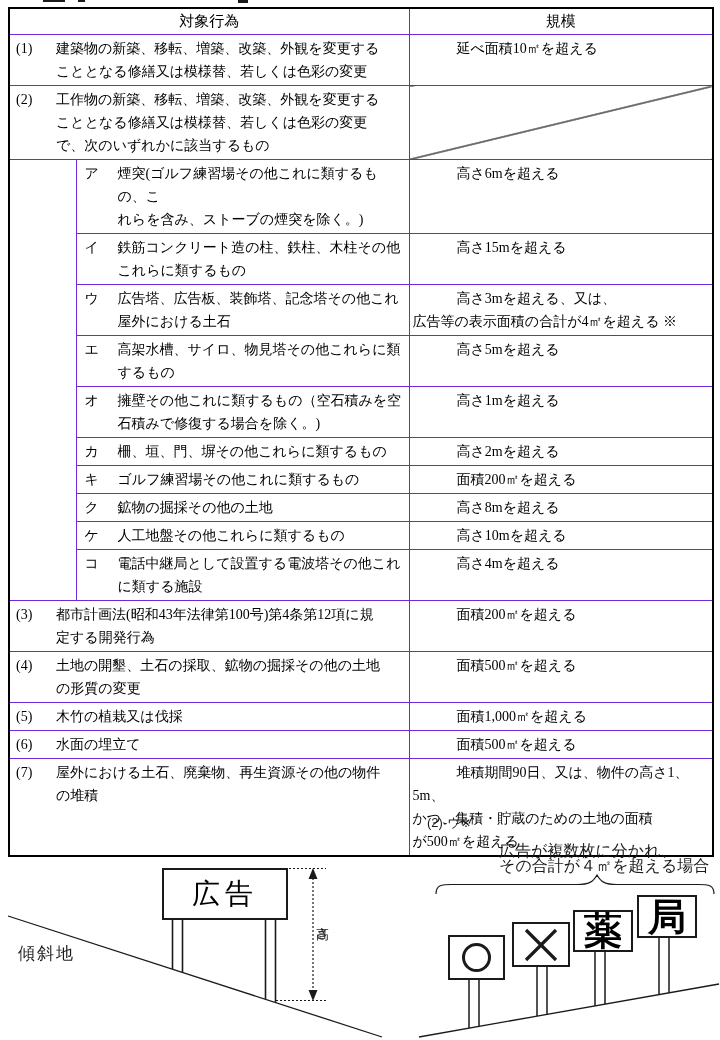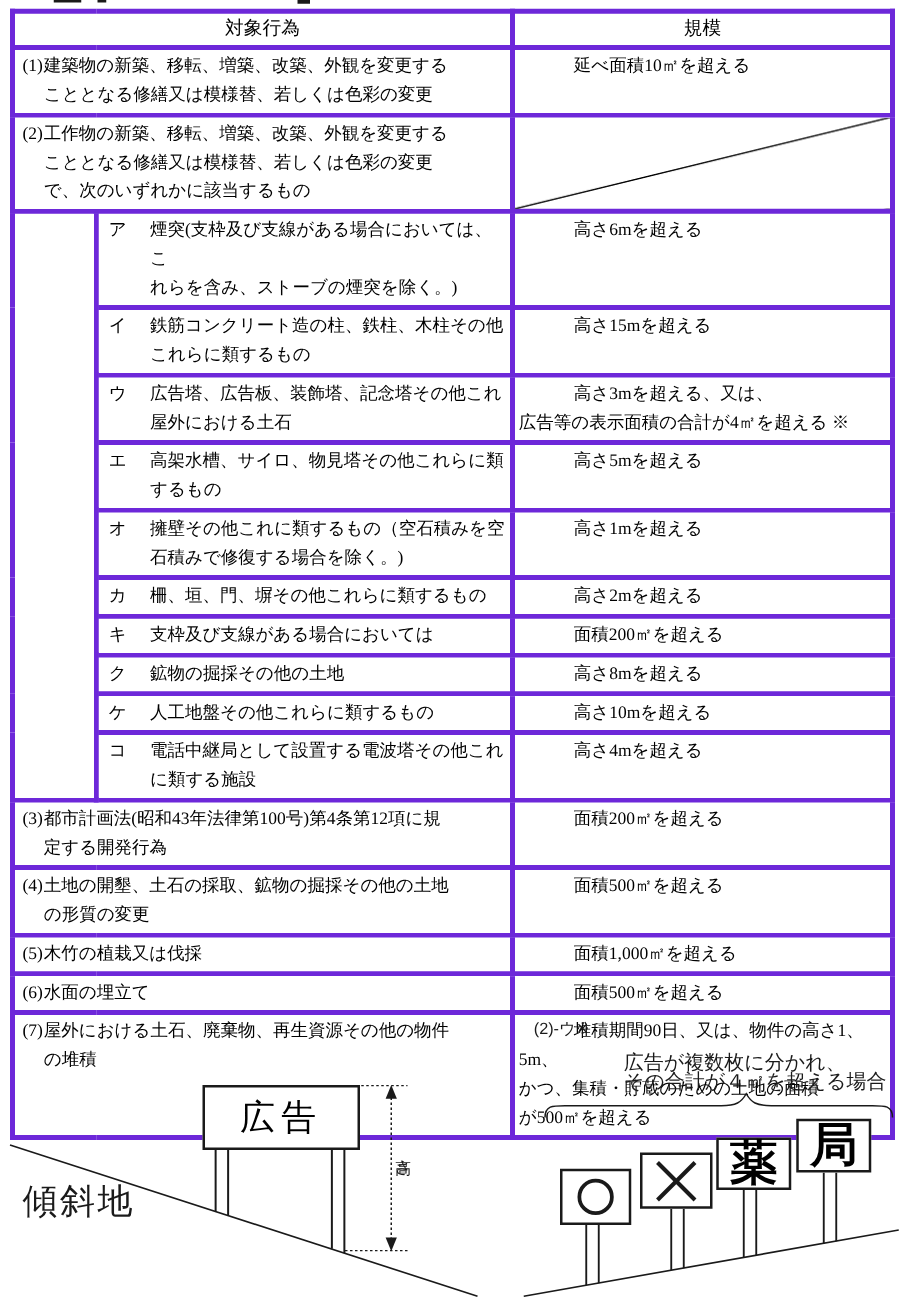--- a/index.html
+++ b/index.html
@@ -8,31 +8,31 @@
     font-family:"Liberation Serif","DejaVu Serif",serif;color:#000;
   }
   
   .doc-table{
     position:absolute;left:8px;top:7px;width:704px;
     border-collapse:collapse;table-layout:fixed;
     border:2px solid #000;
     font-size:14px;line-height:23px;
   }
   .doc-table td{
-    border:4px solid #6d28d9;vertical-align:top;padding:2px 3px;
+    border:1px solid #6d28d9;vertical-align:top;padding:2px 3px;
     position:relative;background:#fff;
   }
   .doc-table td.hdr{
     text-align:center;font-size:15px;height:22px;padding:1px 0;
   }
   .lab{position:absolute;top:2px;left:6px;}
   .cell-main .lab{left:6px;}
   .cell-sub .lab{left:8px;}
   .txt{display:block;}
-  .cell-main .txt{margin-left:20px;}
+  .cell-main .txt{margin-left:43px;}
   .cell-sub .txt{margin-left:38px;}
   .ml{white-space:pre-line;margin-left:44px;}
   td.strip{padding:0;}
   td.diag{
     background:linear-gradient(to bottom right,
       transparent calc(50% - 0.9px),
       #000 calc(50% - 0.2px),
       #000 calc(50% + 0.2px),
       transparent calc(50% + 0.9px));
   }
@@ -40,21 +40,21 @@
   .notes{position:absolute;left:10px;top:794px;font-size:14.5px;line-height:24px;}
   
   .diagram-svg{position:absolute;left:0;top:0;width:720px;height:1040px;pointer-events:none;}
   .dlabel{position:absolute;font-family:"Liberation Sans","DejaVu Sans",sans-serif;color:#1a1a1a;}
   .sign-board{
     position:absolute;background:#fff;border:2px solid #1a1a1a;box-sizing:border-box;
     display:flex;align-items:center;justify-content:center;
     font-family:"Liberation Sans","DejaVu Sans",sans-serif;
   }
   .ad-sign{left:162px;top:868px;width:126px;height:52px;font-size:28px;letter-spacing:5px;}
-  .slope-label{left:18px;top:942px;font-size:28px;letter-spacing:2px;}
+  .slope-label{left:18px;top:942px;font-size:17px;letter-spacing:2px;}
   .height-label{left:313px;top:916px;font-size:13px;writing-mode:vertical-rl;letter-spacing:3px;}
   .ref-label{left:427px;top:814px;font-size:13px;}
   .caption{left:499px;top:844px;font-size:16px;line-height:14.5px;white-space:pre-line;}
   .sign-o{left:448px;top:935px;width:57px;height:45px;}
   .sign-x{left:512px;top:922px;width:58px;height:45px;}
   .sign-yaku{left:573px;top:910px;width:60px;height:42px;font-size:38px;font-weight:bold;line-height:40px;}
   .sign-kyoku{left:637px;top:895px;width:60px;height:43px;font-size:38px;font-weight:bold;line-height:40px;}
   .circle-glyph{width:29px;height:29px;border:3.5px solid #1a1a1a;border-radius:50%;box-sizing:border-box;}
   .artifact{position:absolute;background:#1a1a1a;}
 </style>
@@ -92,21 +92,21 @@
             <span class="txt ml">工作物の新築、移転、増築、改築、外観を変更する
 こととなる修繕又は模様替、若しくは色彩の変更
 で、次のいずれかに該当するもの</span>
           </td>
           <td class="diag"></td>
         </tr>
         <tr>
           <td class="strip" rowspan="10"></td>
           <td class="cell-sub">
             <span class="lab">ア</span>
-            <span class="txt ml">煙突(支枠及び支線がある場合においては、こ
+            <span class="txt ml">煙突(ゴルフ練習場その他これに類するもの、こ
 れらを含み、ストーブの煙突を除く。)</span>
           </td>
           <td class=""><span class="ml">高さ6mを超える</span></td>
         </tr>
         <tr>
           <td class="cell-sub">
             <span class="lab">イ</span>
             <span class="txt ml">鉄筋コンクリート造の柱、鉄柱、木柱その他
 これらに類するもの</span>
           </td>
@@ -140,21 +140,21 @@
         <tr>
           <td class="cell-sub">
             <span class="lab">カ</span>
             <span class="txt ml">柵、垣、門、塀その他これらに類するもの</span>
           </td>
           <td class=""><span class="ml">高さ2mを超える</span></td>
         </tr>
         <tr>
           <td class="cell-sub">
             <span class="lab">キ</span>
-            <span class="txt ml">支枠及び支線がある場合においては</span>
+            <span class="txt ml">ゴルフ練習場その他これに類するもの</span>
           </td>
           <td class=""><span class="ml">面積200㎡を超える</span></td>
         </tr>
         <tr>
           <td class="cell-sub">
             <span class="lab">ク</span>
             <span class="txt ml">鉱物の掘採その他の土地</span>
           </td>
           <td class=""><span class="ml">高さ8mを超える</span></td>
         </tr>

